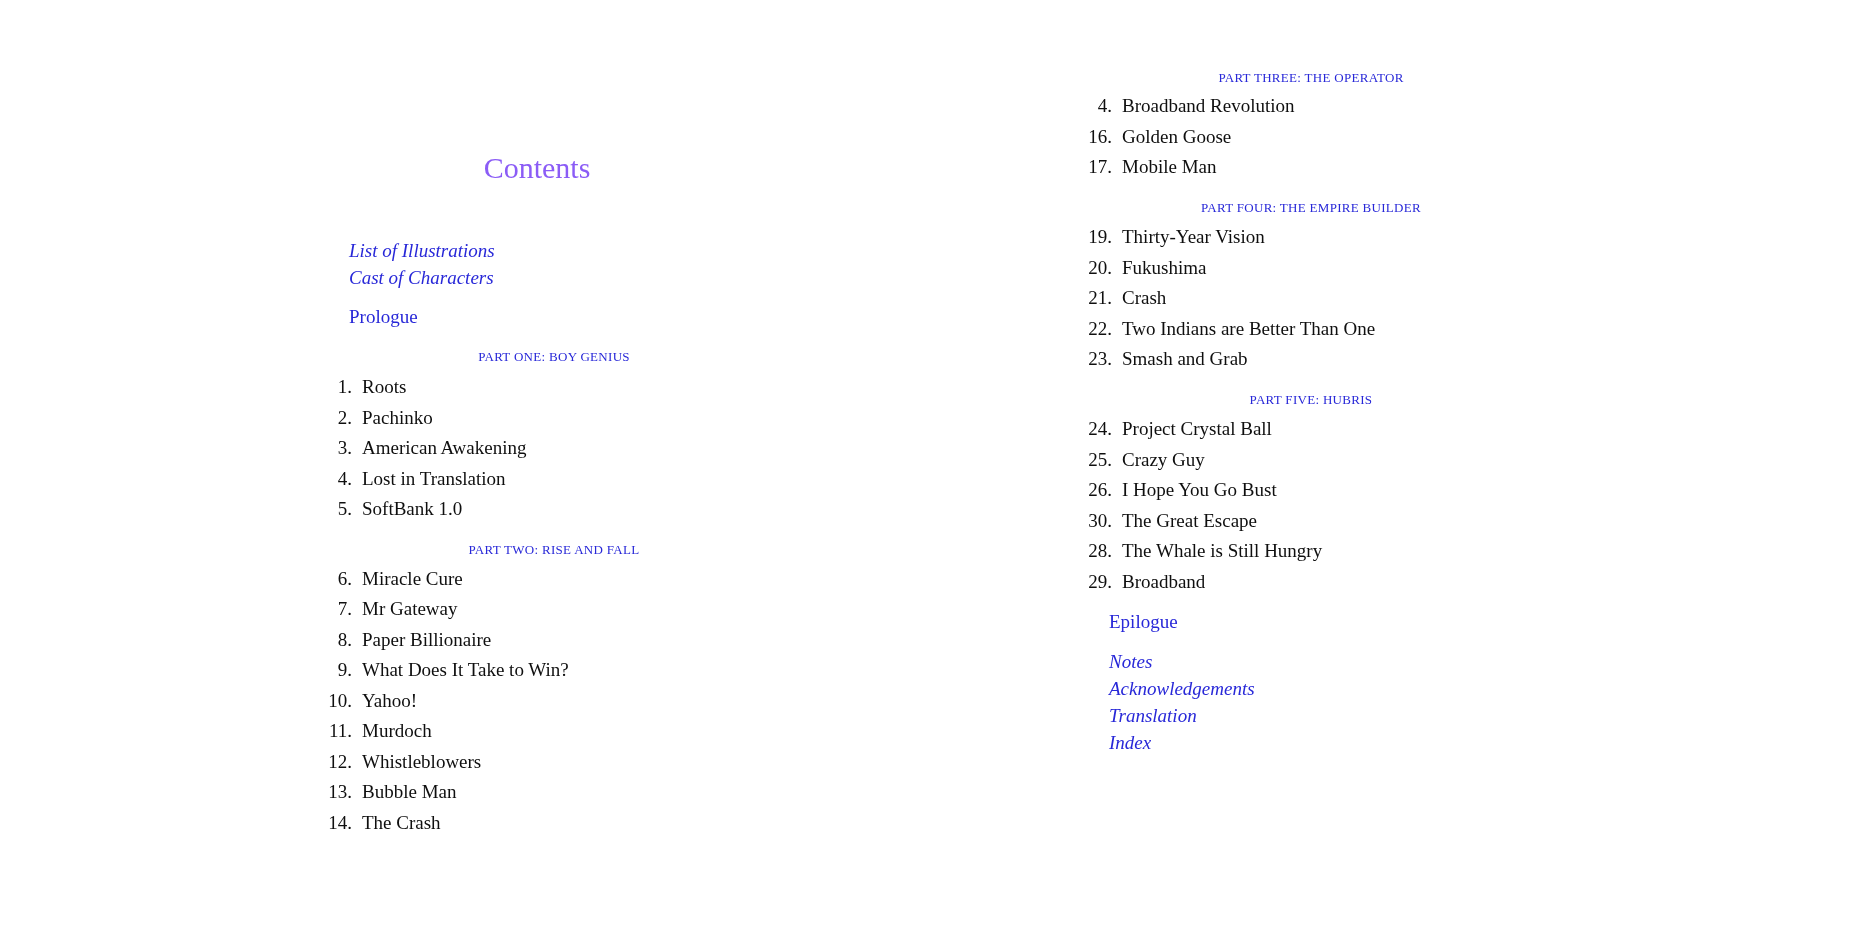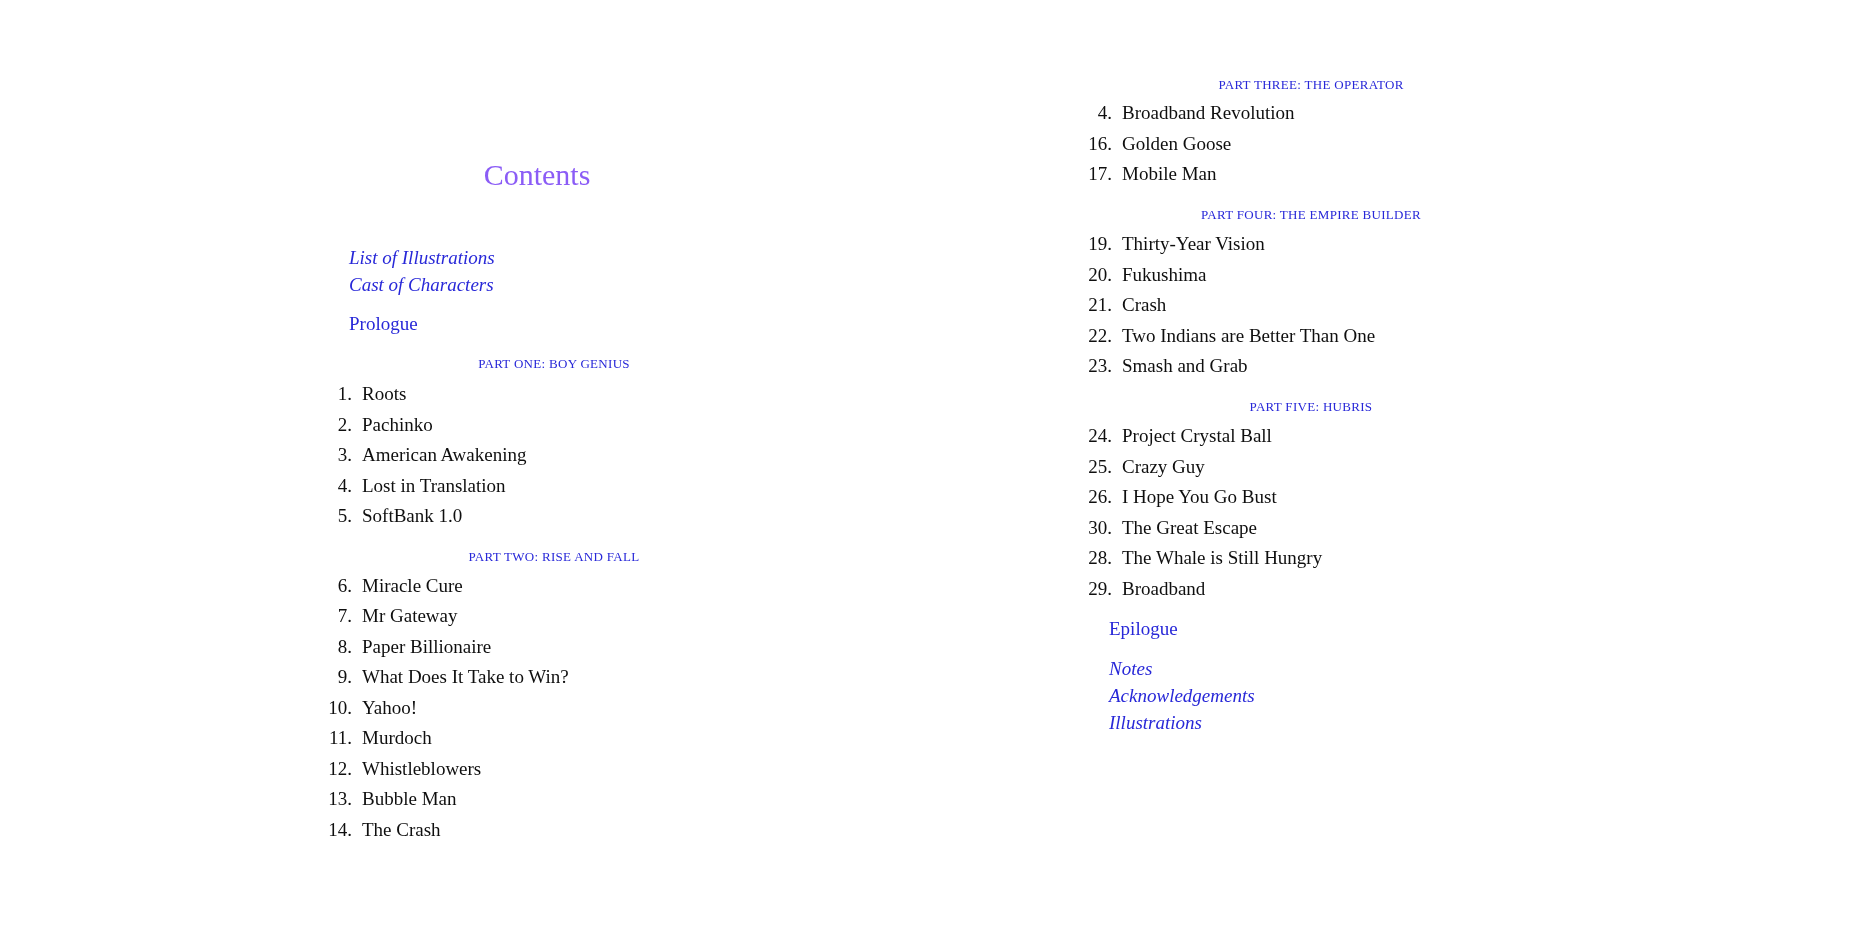--- a/index.html
+++ b/index.html
@@ -10,21 +10,21 @@
   body {
     width: 1850px;
     height: 939px;
     position: relative;
     overflow: hidden;
     font-family: "Liberation Serif", "DejaVu Serif", serif;
     color: #0f0f0f;
   }
   .col {
     position: absolute;
-    top: 8px;
+    top: 1px;
   }
   .col-left  { left: 349px; width: 410px; }
   .col-right { left: 1109px; width: 404px; }
 
   .contents-heading {
     width: 376px;
     margin: 149px 0 0 0;
     font-size: 30px;
     line-height: 36px;
     font-weight: normal;
@@ -153,16 +153,17 @@
     <li class="ch"><span class="num">30.</span><span>The Great Escape</span></li>
     <li class="ch"><span class="num">28.</span><span>The Whale is Still Hungry</span></li>
     <li class="ch"><span class="num">29.</span><span>Broadband</span></li>
   </ol>
 
   <div class="link-row epilogue-row">Epilogue</div>
 
   <div class="back-links">
     <div class="link-row italic">Notes</div>
     <div class="link-row italic">Acknowledgements</div>
-    <div class="link-row italic">Illustrations</div>
+    <div class="link-row italic">Translation</div>
+    <div class="link-row italic">Index</div>
   </div>
 
 </div>
 
 </body></html>

